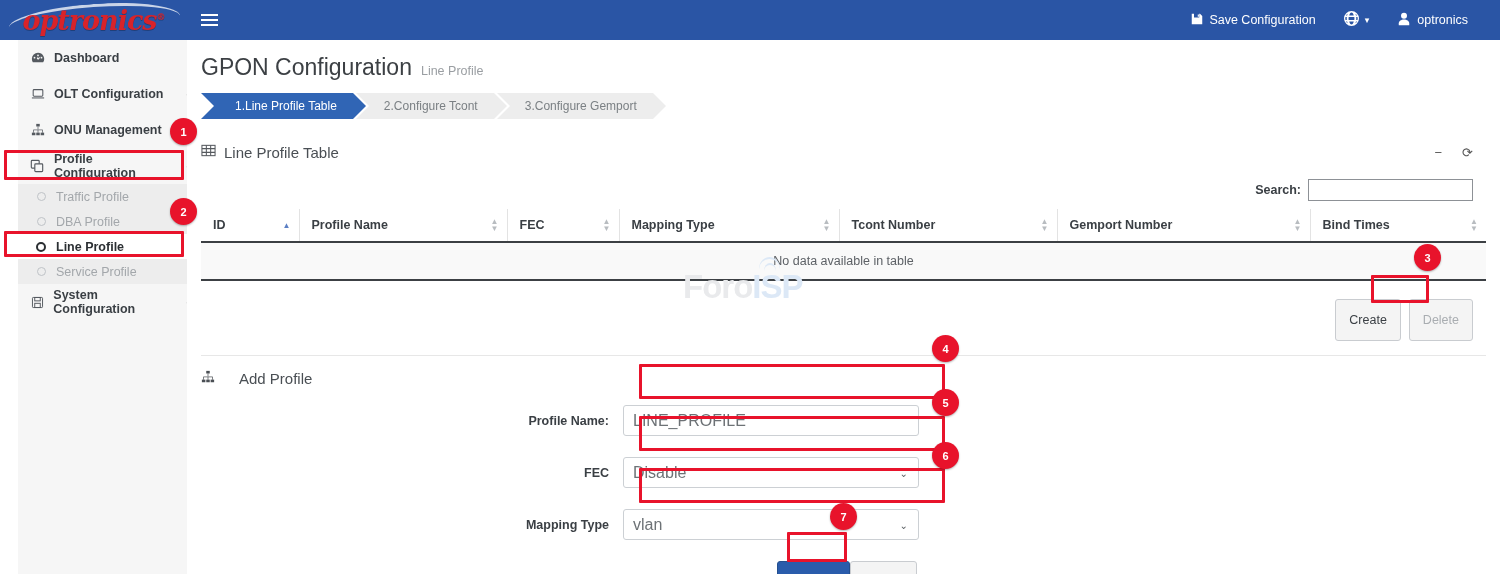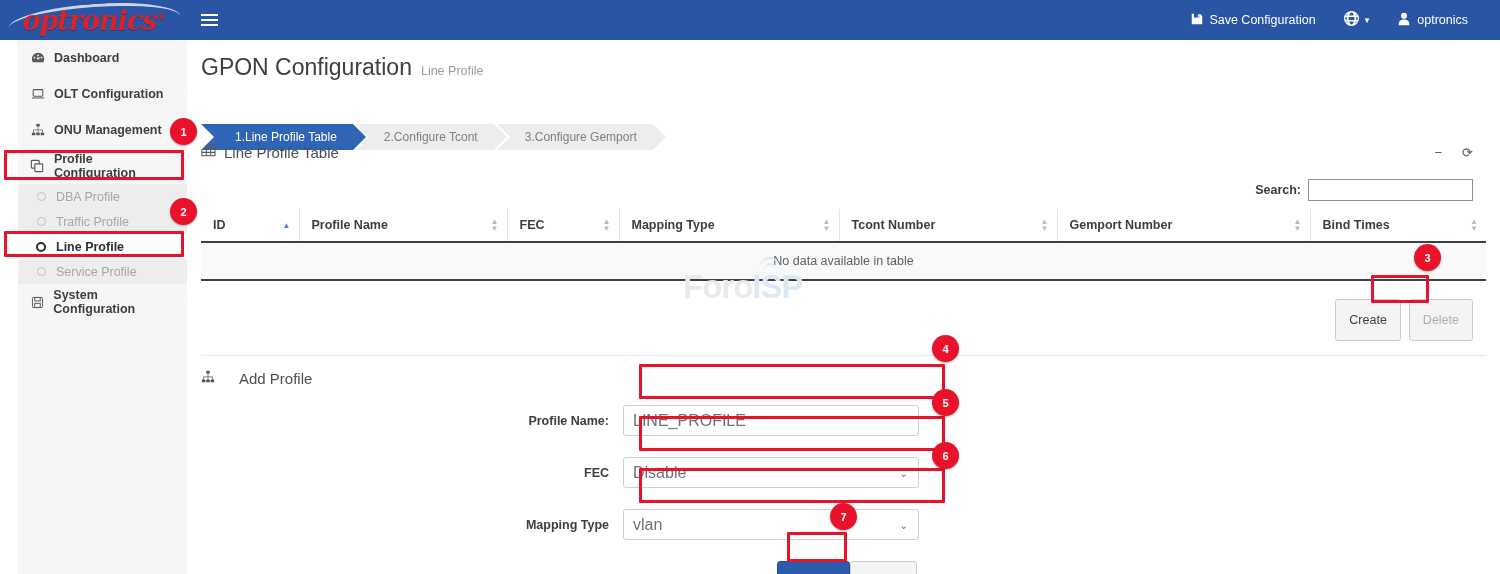--- a/index.html
+++ b/index.html
@@ -78,21 +78,21 @@
   
   .main { position: absolute; left: 187px; top: 40px; width: 1313px; height: 534px; background: #fff; }
 
   .page-head { padding: 14px 0 0 14px; display: flex; align-items: baseline; gap: 9px; }
   .page-title { font-size: 23px; color: #3c4044; font-weight: normal; }
   .page-sub { font-size: 12.5px; color: #9a9ea2; }
 
   .steps { display: flex; margin: 12px 0 0 14px; width: 1065px; height: 26px; font-size: 12px; }
   .step {
     position: relative; height: 26px; line-height: 26px; background: #ededed; color: #7b8084;
-    padding: 0 16px 0 28px; margin-right: 3px; text-align: center; margin-top: 31px;
+    padding: 0 16px 0 28px; margin-right: 3px; text-align: center;
   }
   .step:first-child { padding-left: 34px; }
   .step.active { background: #3065b5; color: #fff; font-weight: normal; }
   .step::after {
     content: ""; position: absolute; right: -13px; top: 0;
     border-top: 13px solid transparent; border-bottom: 13px solid transparent;
     border-left: 13px solid #ededed; z-index: 3;
   }
   .step.active::after { border-left-color: #3065b5; }
   .step::before {
@@ -268,28 +268,28 @@
           </svg>
       </span>
       <span>Profile Configuration</span>
       <span class="nav-chev">‹</span>
     </div>
 
     <div class="nav-item sub">
       <span class="nav-ico">
           <i class="radio-ico"></i>
         </span>
+      <span>Traffic Profile</span>
+    </div>
+
+    <div class="nav-item sub">
+      <span class="nav-ico">
+          <i class="radio-ico"></i>
+        </span>
       <span>DBA Profile</span>
-    </div>
-
-    <div class="nav-item sub">
-      <span class="nav-ico">
-          <i class="radio-ico"></i>
-        </span>
-      <span>Traffic Profile</span>
     </div>
 
     <div class="nav-item sub active">
       <span class="nav-ico">
           <i class="radio-ico"></i>
         </span>
       <span>Line Profile</span>
     </div>
 
     <div class="nav-item sub">

